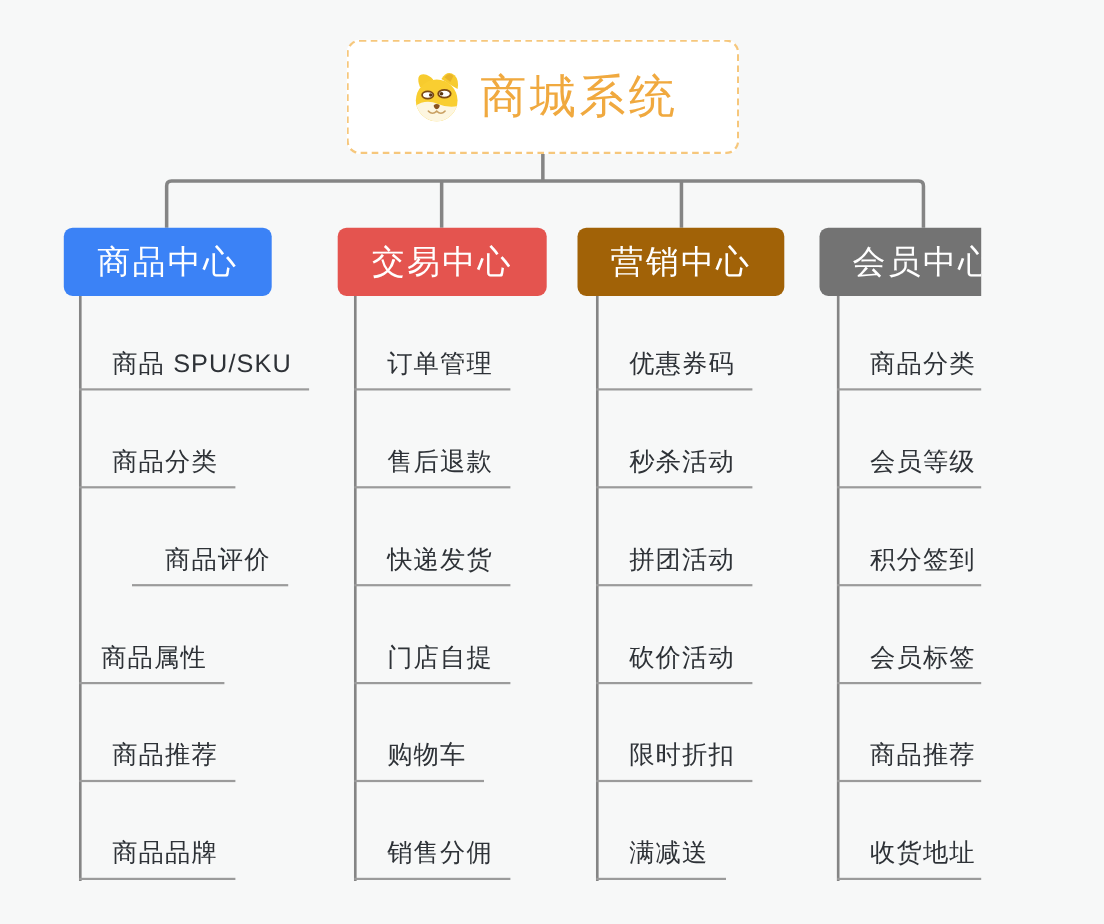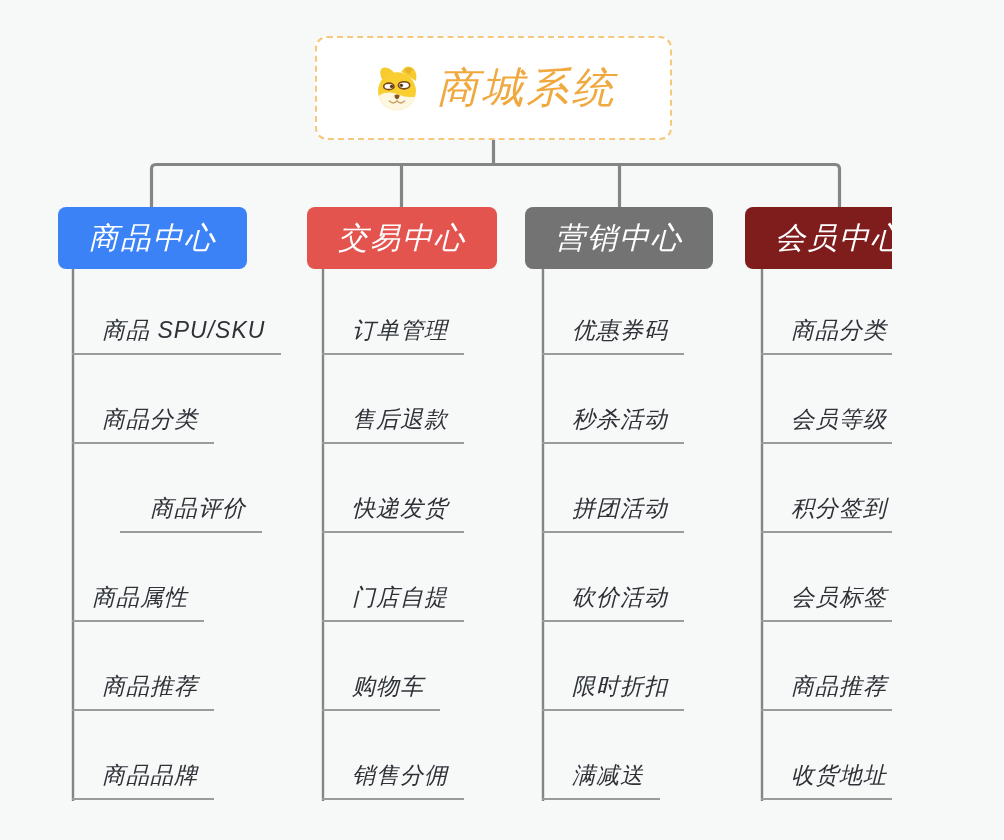--- a/index.html
+++ b/index.html
@@ -5,21 +5,20 @@
   html,body{margin:0;padding:0;}
   body{
     background:var(--bg,#F7F8F8);
     font-family:"Liberation Sans","DejaVu Sans",sans-serif;
   }
   .canvas{
     position:relative;
     width:892px;height:840px;
     background:var(--bg,#F7F8F8);
     overflow:hidden;
-    font-style:italic;
   }
   .connectors{position:absolute;left:0;top:0;width:1004px;height:840px;pointer-events:none;}
   .connectors path{stroke:var(--line,#858585);fill:none;}
   .connectors .topline{stroke-width:3.2px;}
   .connectors .trunk{stroke-width:2.4px;}
 
   .root-node{
     position:absolute;left:315px;top:36px;width:357px;height:104px;
     background:#FFFFFF;
     border:2px dashed var(--root-border,#F6C77C);
@@ -138,42 +137,42 @@
   </div>
       <div class="leaf" style="left: 322px; top: 622px;">
     <span class="leaf-label">门店自提</span>
   </div>
       <div class="leaf" style="left: 322px; top: 711px;">
     <span class="leaf-label">购物车</span>
   </div>
       <div class="leaf" style="left: 322px; top: 800px;">
     <span class="leaf-label">销售分佣</span>
   </div>
-      <div class="branch-box" style="left: 525px; top: 207px; width: 188px; background: #737373;">
+      <div class="branch-box" style="left: 525px; top: 207px; width: 188px; background: #a16207;">
     <span class="branch-label">营销中心</span>
   </div>
       <div class="leaf" style="left: 542px; top: 355px;">
     <span class="leaf-label">优惠券码</span>
   </div>
       <div class="leaf" style="left: 542px; top: 444px;">
     <span class="leaf-label">秒杀活动</span>
   </div>
       <div class="leaf" style="left: 542px; top: 533px;">
     <span class="leaf-label">拼团活动</span>
   </div>
       <div class="leaf" style="left: 542px; top: 622px;">
     <span class="leaf-label">砍价活动</span>
   </div>
       <div class="leaf" style="left: 542px; top: 711px;">
     <span class="leaf-label">限时折扣</span>
   </div>
       <div class="leaf" style="left: 542px; top: 800px;">
     <span class="leaf-label">满减送</span>
   </div>
-      <div class="branch-box" style="left: 745px; top: 207px; width: 188px; background: #7f1d1d;">
+      <div class="branch-box" style="left: 745px; top: 207px; width: 188px; background: #737373;">
     <span class="branch-label">会员中心</span>
   </div>
       <div class="leaf" style="left: 761px; top: 355px;">
     <span class="leaf-label">商品分类</span>
   </div>
       <div class="leaf" style="left: 761px; top: 444px;">
     <span class="leaf-label">会员等级</span>
   </div>
       <div class="leaf" style="left: 761px; top: 533px;">
     <span class="leaf-label">积分签到</span>

